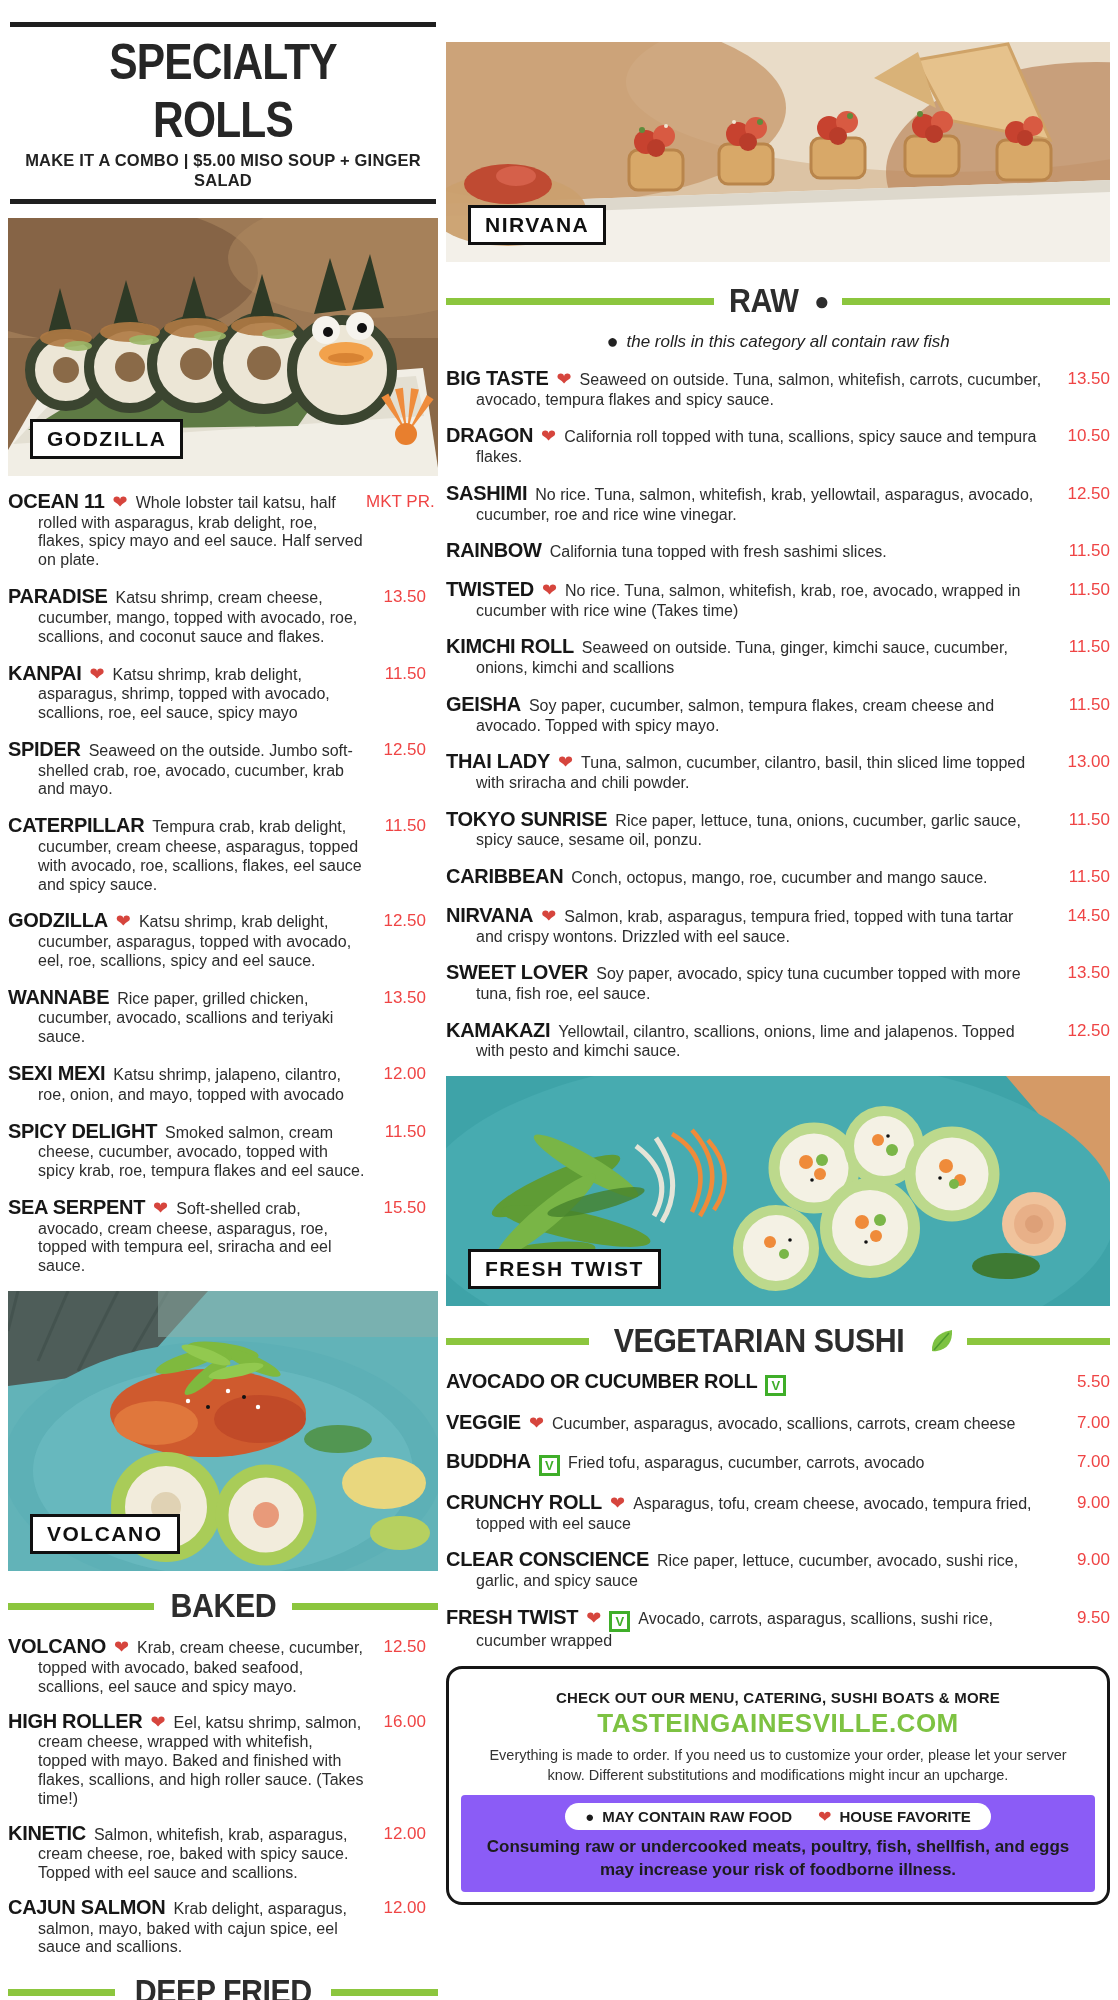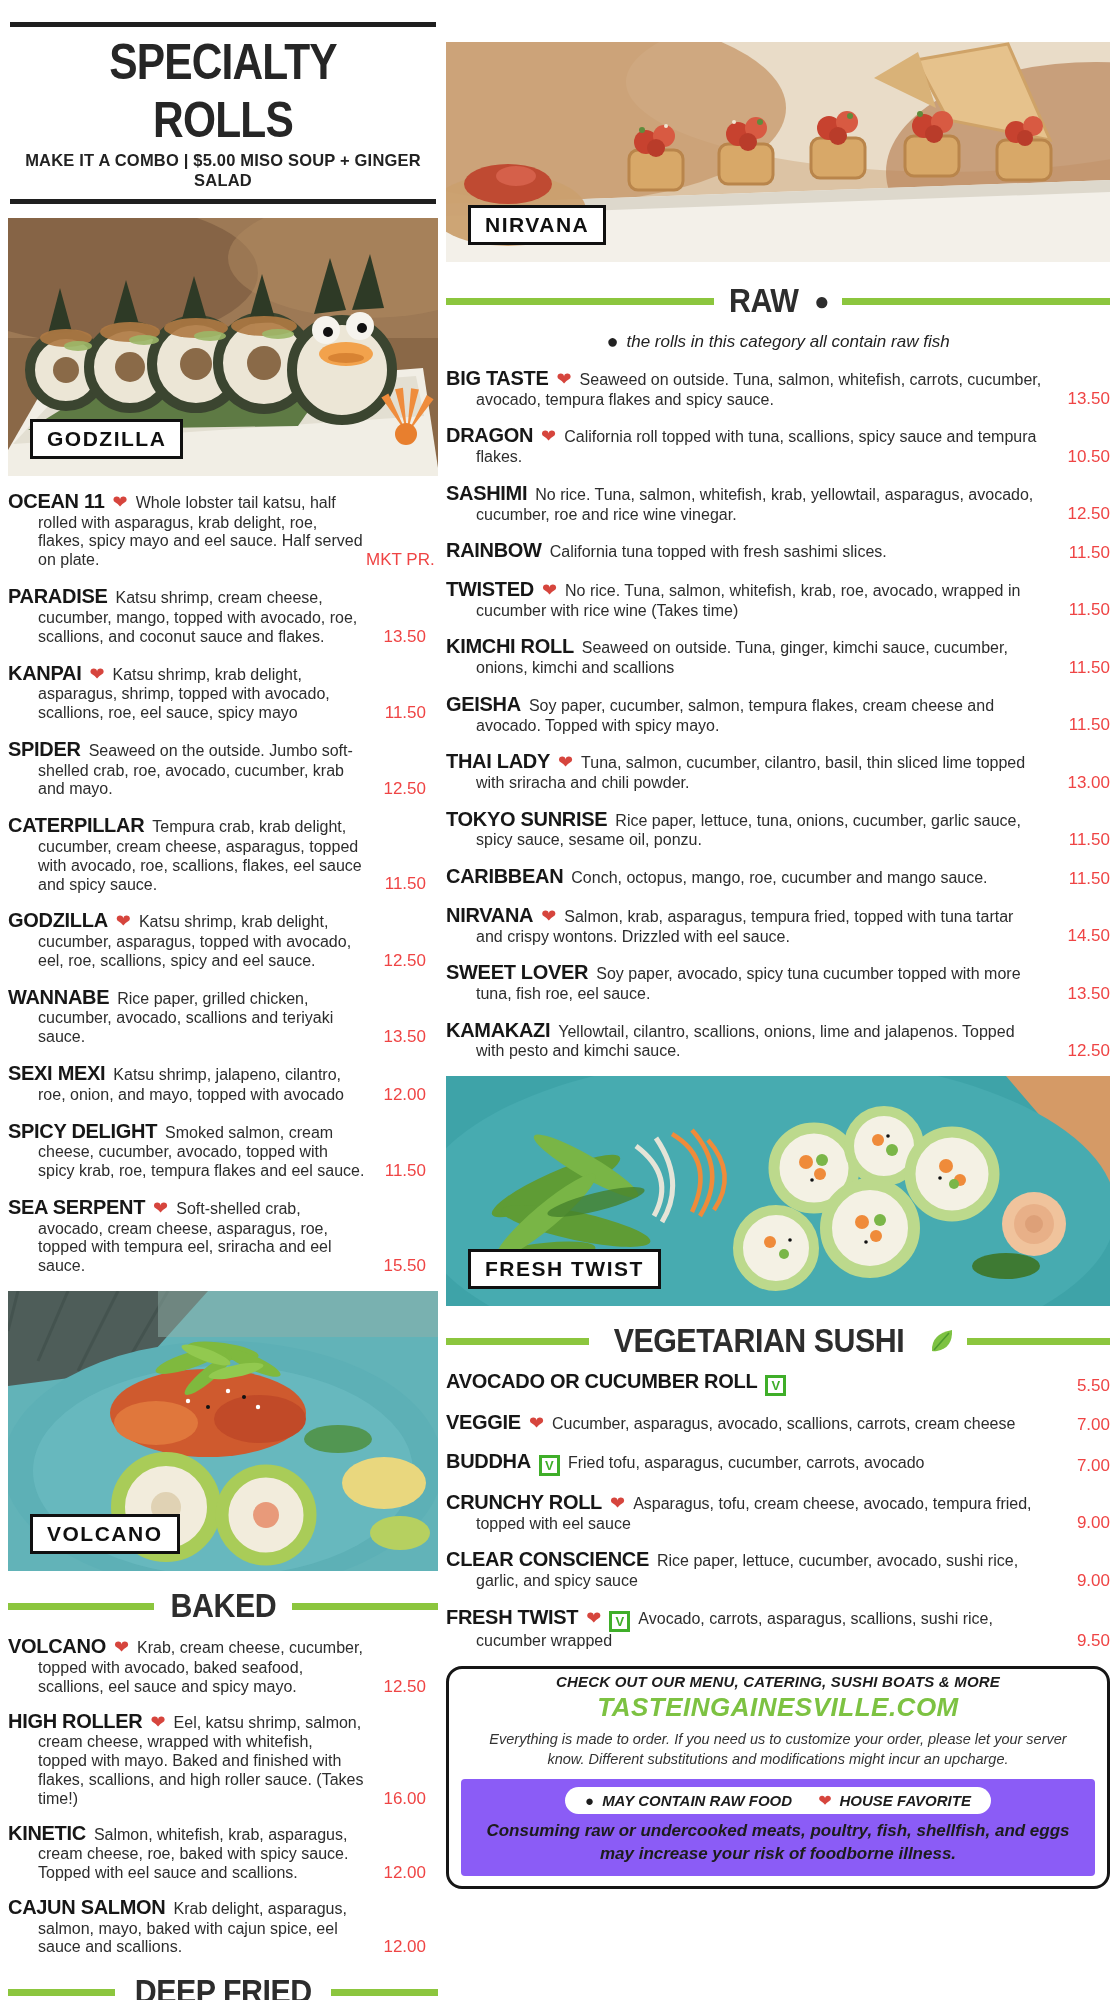--- a/index.html
+++ b/index.html
@@ -32,35 +32,35 @@
   .gline{flex:1;height:7px;background:#8cc63e;}
   .sect{display:inline-block;font-size:33px;font-weight:800;color:#2d2d2d;
         letter-spacing:-.5px;transform:scaleX(.92);white-space:nowrap;}
   .rawdot{font-size:26px;color:#2d2d2d;line-height:1;}
   .leaf{width:26px;height:26px;}
   .rawnote{text-align:center;font-size:17px;font-style:italic;color:#222;margin:0 0 14px 0;}
   .rawnote .dot{font-style:normal;font-size:20px;margin-right:8px;vertical-align:-1px;}
 
   
   .items{}
-  .item{display:flex;align-items:flex-end;margin-bottom:15px;}
+  .item{display:flex;align-items:flex-start;margin-bottom:15px;}
   .txt{flex:1;padding-left:30px;text-indent:-30px;font-size:16px;line-height:1.18;color:#2d2d2d;}
   .nm{font-size:20px;font-weight:800;color:#171717;letter-spacing:-.3px;margin-right:8px;}
   .heart{color:#d6453d;font-size:18px;margin-right:8px;}
   .vbox{display:inline-block;width:15px;height:15px;border:3px solid #3fae29;color:#3fae29;
         font-weight:800;font-size:13px;line-height:15px;text-align:center;margin-right:8px;
         vertical-align:-2px;text-indent:0;}
   .pr{width:66px;text-align:right;white-space:nowrap;font-size:17px;font-weight:500;
       color:#ef4444;padding-top:2px;}
-  .col.left .pr{padding-right:12px;width:60px;margin-top:14px;}
+  .col.left .pr{padding-right:12px;width:60px;}
   .baked-items .item,.fried-items .item{margin-bottom:13px;}
 
   
   .infobox{margin-top:14px;border:3px solid #161616;border-radius:16px;background:#fff;
-           padding:4px 10px 8px 10px;text-align:center;font-style:italic;}
+           padding:20px 10px 8px 10px;text-align:center;}
   .promo{font-size:15px;font-weight:800;color:#1c1c1c;letter-spacing:.2px;}
   .site{font-size:26px;font-weight:800;color:#7dc242;letter-spacing:.5px;margin:2px 0 6px 0;}
   .fpara{font-size:14.5px;color:#333;line-height:1.38;padding:0 22px;}
   .legendarea{background:#8b5cf6;border-radius:4px;margin:10px 2px 2px 2px;padding:8px 8px 10px 8px;}
   .legendpill{display:inline-block;background:#fff;border-radius:16px;padding:4px 20px;
               font-size:15px;font-weight:800;color:#1c1c1c;}
   .legendpill .fdot{font-size:15px;margin-right:8px;}
   .legendpill .heart{margin:0 8px 0 26px;font-size:16px;}
   .disclaimer{font-size:17px;font-weight:700;color:#1c1c1c;line-height:1.35;margin-top:6px;padding:0 14px;}
 </style>

